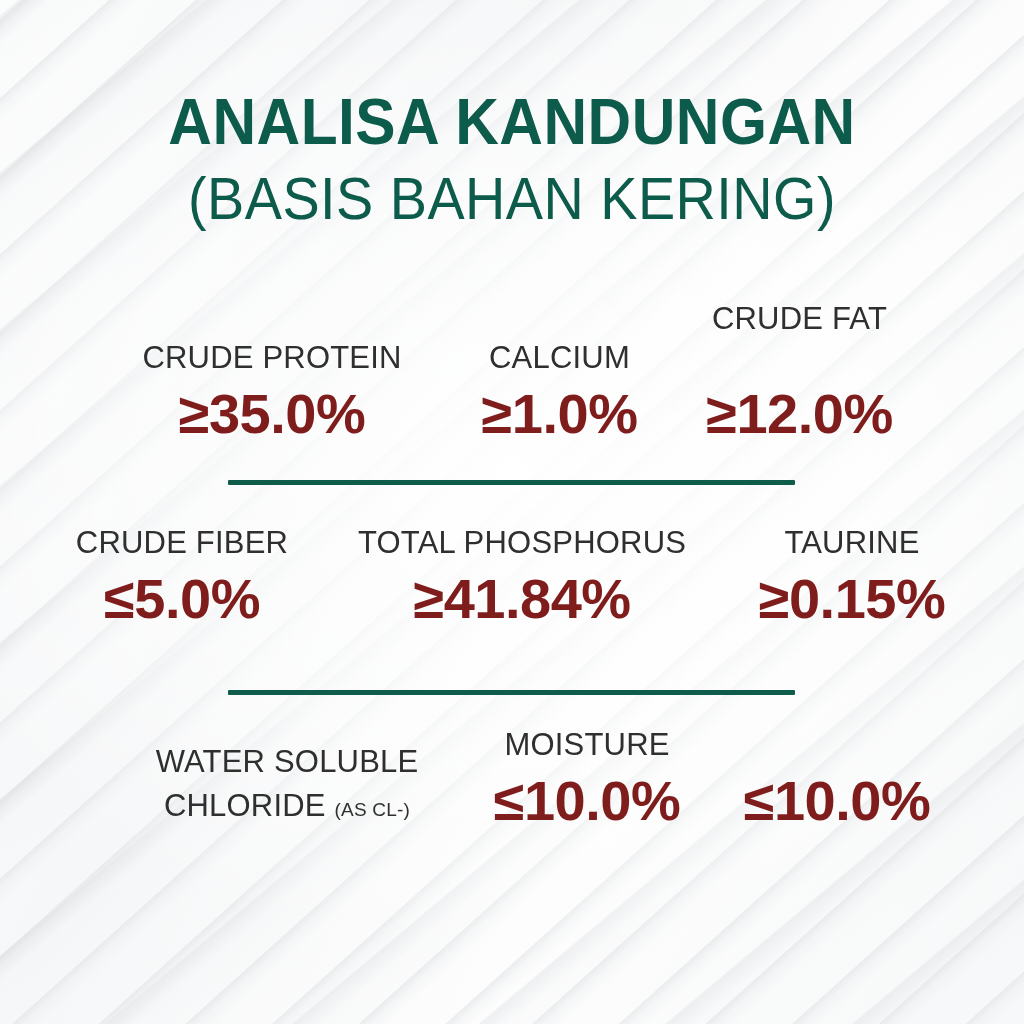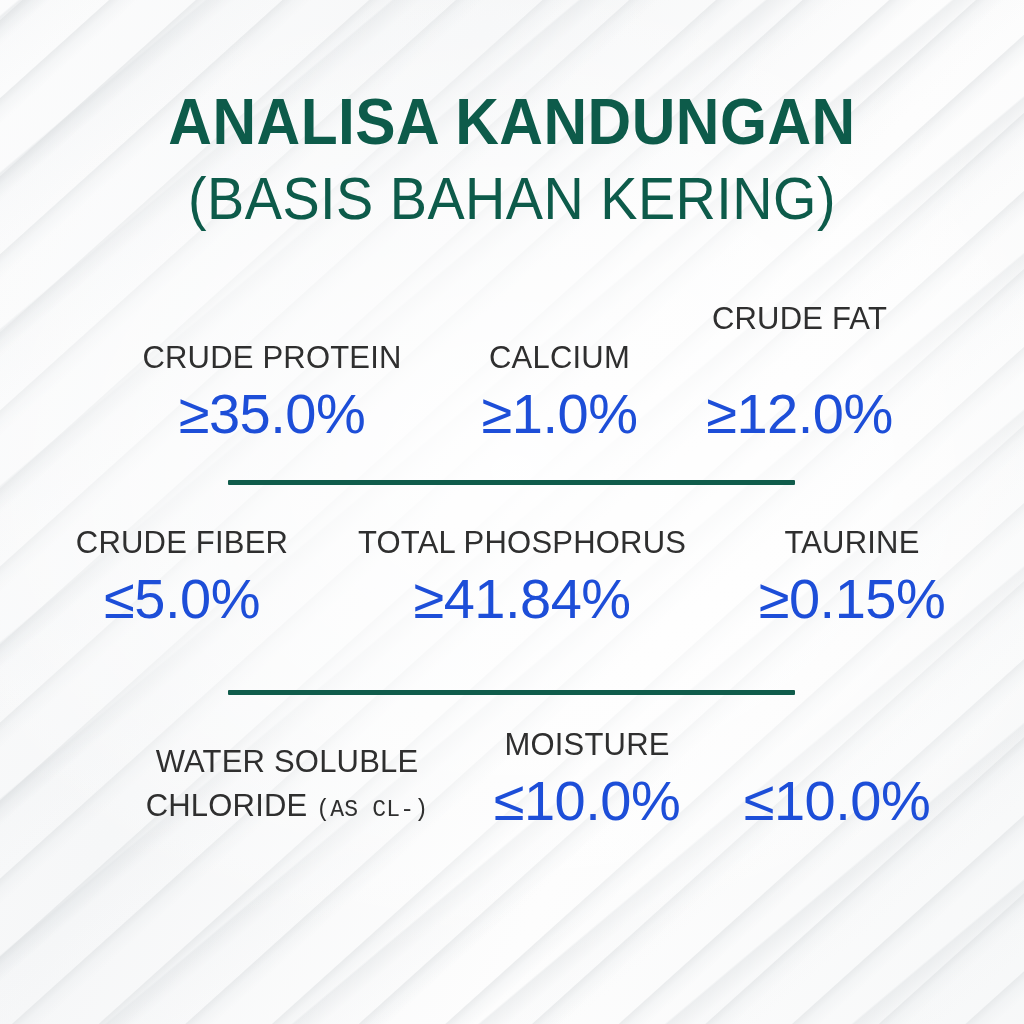--- a/index.html
+++ b/index.html
@@ -126,32 +126,31 @@
     color: #2f2f2f;
     font-family: "Liberation Sans", sans-serif;
     font-weight: 400;
     font-size: 31px;
     line-height: 38px;
     letter-spacing: 0.2px;
     text-align: center;
     white-space: nowrap;
   }
   .nutrient-label .sub {
-    font-size: 23px;
+    font-size: 19px;
     letter-spacing: 0.2px;
-    font-family: Liberation Mono, monospace;
   }
   .nutrient-label.two-line {
     line-height: 44px;
   }
 
   .nutrient-value {
-    color: #1d4ed8;
+    color: #7f1d1d;
     font-family: "Liberation Sans", sans-serif;
-    font-weight: 400;
+    font-weight: 700;
     font-size: 56px;
     line-height: 62px;
     letter-spacing: -0.5px;
     text-align: center;
     white-space: nowrap;
     margin-top: 6px;
   }
 
   
   #row-1 .c0 { width: 345px; }

